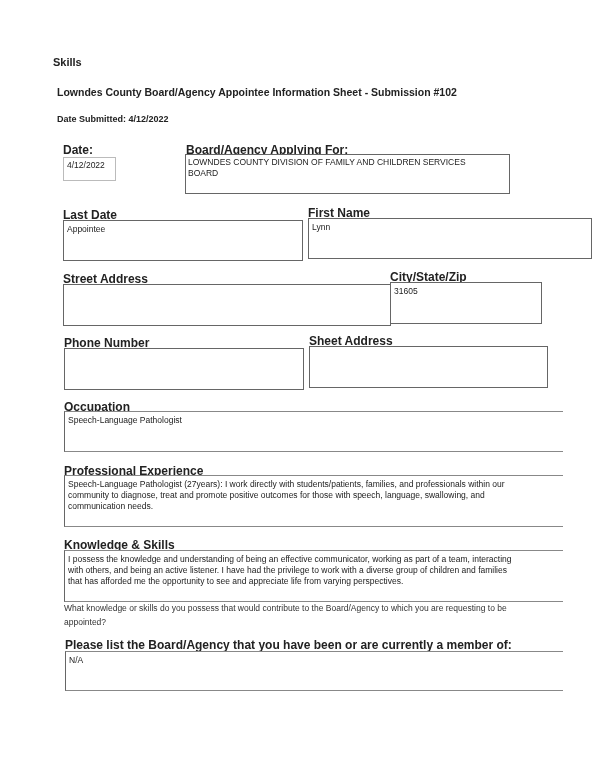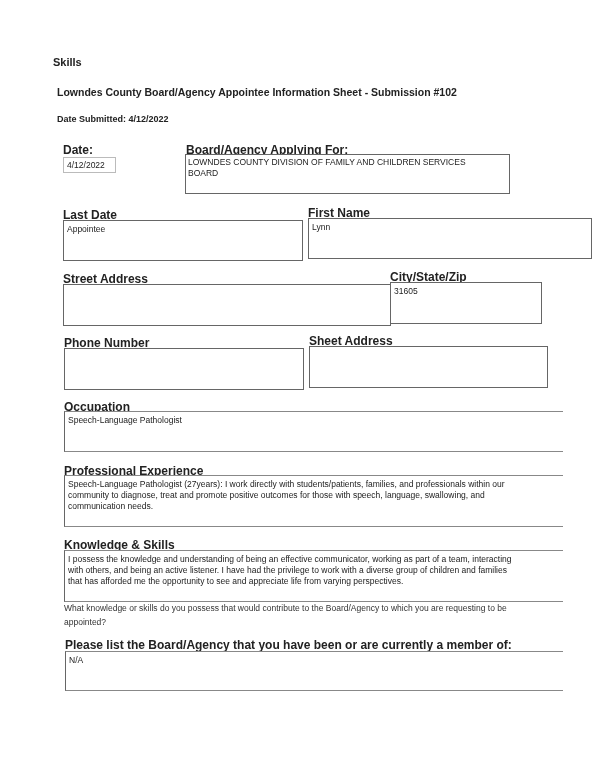--- a/index.html
+++ b/index.html
@@ -20,21 +20,21 @@
     .help { font-size: 8.5px; line-height: 14px; color: #333; }
   </style>
 </head>
 <body>
 
 <div class="abs print">Skills</div>
 <div class="abs title">Lowndes County Board/Agency Appointee Information Sheet - Submission #102</div>
 <div class="abs submitted">Date Submitted: 4/12/2022</div>
 
 <div class="abs lbl" style="left:63px;top:143px;">Date:</div>
-<div class="abs box" style="left:63px;top:157px;width:53px;height:16px;border-color:#bbb;padding:2px 3px;">4/12/2022</div>
+<div class="abs box" style="left:63px;top:157px;width:53px;height:24px;border-color:#bbb;padding:2px 3px;">4/12/2022</div>
 
 <div class="abs lbl" style="left:186px;top:143px;">Board/Agency Applying For:</div>
 <div class="abs box" style="left:185px;top:154px;width:326px;height:40px;padding:2px 2px;width:325px;">
     <span style="display:block;width:300px;">LOWNDES COUNTY DIVISION OF FAMILY AND CHILDREN SERVICES BOARD</span>
   </div>
 
 <div class="abs lbl" style="left:63px;top:208px;">Last Date</div>
 <div class="abs box" style="left:63px;top:220px;width:240px;height:41px;">Appointee</div>
 <div class="abs lbl" style="left:308px;top:206px;">First Name</div>
 <div class="abs box" style="left:308px;top:218px;width:284px;height:41px;">Lynn</div>

